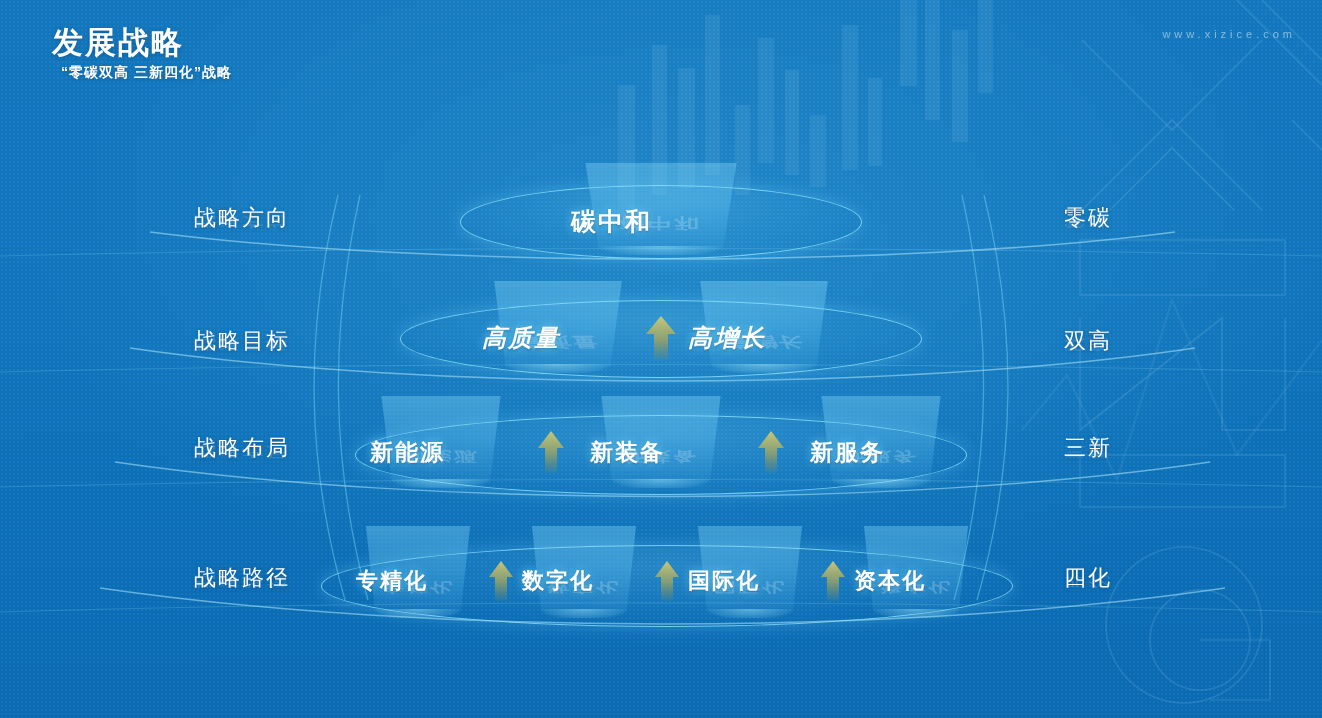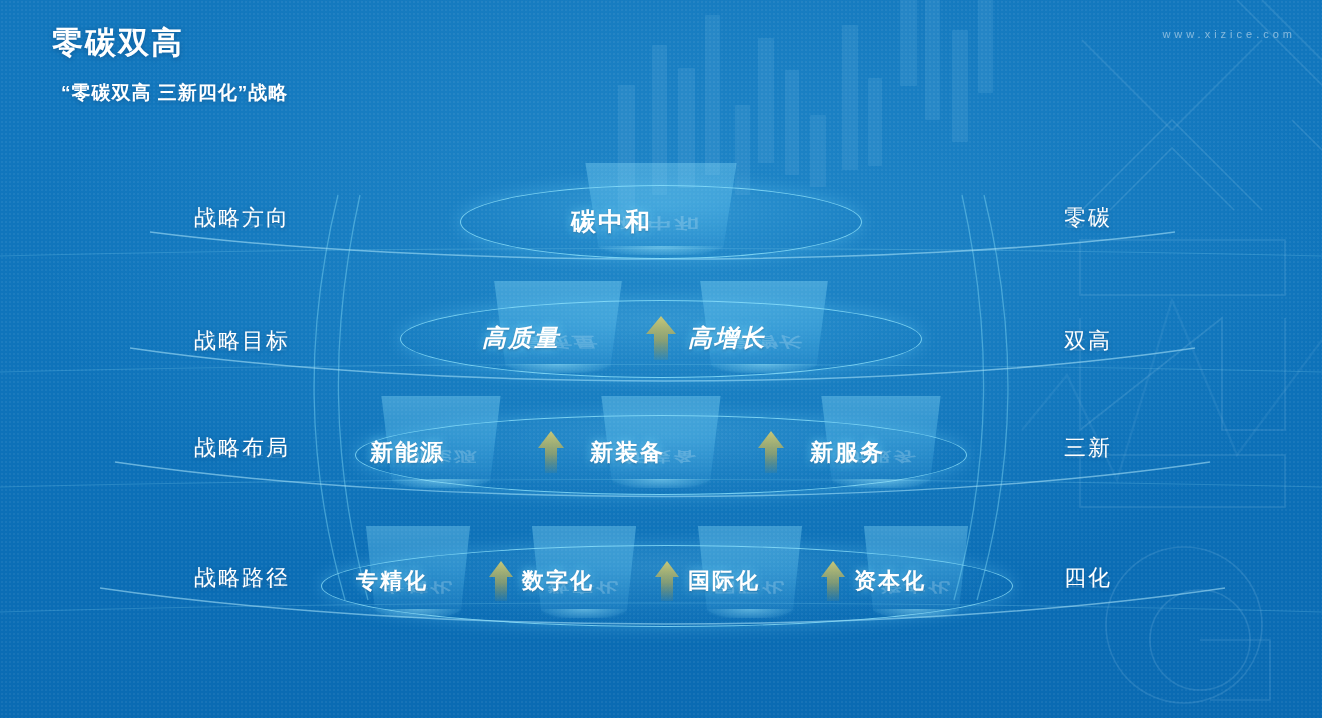--- a/index.html
+++ b/index.html
@@ -32,22 +32,22 @@
     background-size: 4px 4px;
   }
 
   
   #header { position:absolute; left:52px; top:22px; }
   .title {
     color:#ffffff; font-size:31px; font-weight:bold; letter-spacing:2px;
     text-shadow: 0 1px 5px rgba(0,40,80,.35);
   }
   .subtitle {
-    color:#ffffff; font-size:19px; font-weight:bold; letter-spacing:1px;
-    margin-top:16px; margin-left:9px;
+    color:#ffffff; font-size:14px; font-weight:bold; letter-spacing:1px;
+    margin-top:0; margin-left:9px;
     text-shadow: 0 1px 4px rgba(0,40,80,.3);
   }
   .watermark {
     position:absolute; right:26px; top:28px;
     color:rgba(255,255,255,.48); font-size:11px; letter-spacing:4px;
   }
 
   
   #barrel { position:absolute; left:0; top:0; width:1322px; height:718px; pointer-events:none; }
 
@@ -197,21 +197,21 @@
       </g>
       <g fill="none" stroke="#bfe4f8" stroke-opacity="0.14" stroke-width="2.2">
         <path d="M0 430 L45 375 L95 480 L150 300 L215 455 L300 340"></path>
       </g>
     </svg>
 
     <div class="dots"></div>
   </div>
 
   <div id="header">
-    <div class="title">零碳双高</div>
+    <div class="title">发展战略</div>
     <div class="subtitle">“零碳双高 三新四化”战略</div>
   </div>
   <div class="watermark">www.xizice.com</div>
 
   <svg id="barrel" viewBox="0 0 1322 718" preserveAspectRatio="none">
     <g fill="none" stroke="#7fd6f5" stroke-opacity="0.45" stroke-width="1.3">
       <path d="M338 195 C305 330, 305 460, 345 600"></path>
       <path d="M360 195 C330 330, 330 460, 368 600"></path>
       <path d="M984 195 C1017 330, 1017 460, 977 600"></path>
       <path d="M962 195 C992 330, 992 460, 954 600"></path>

